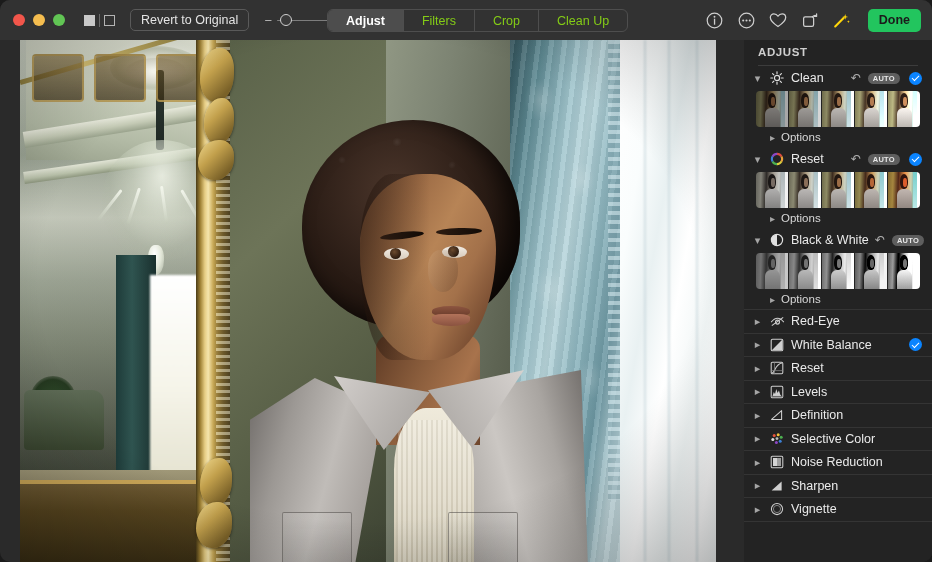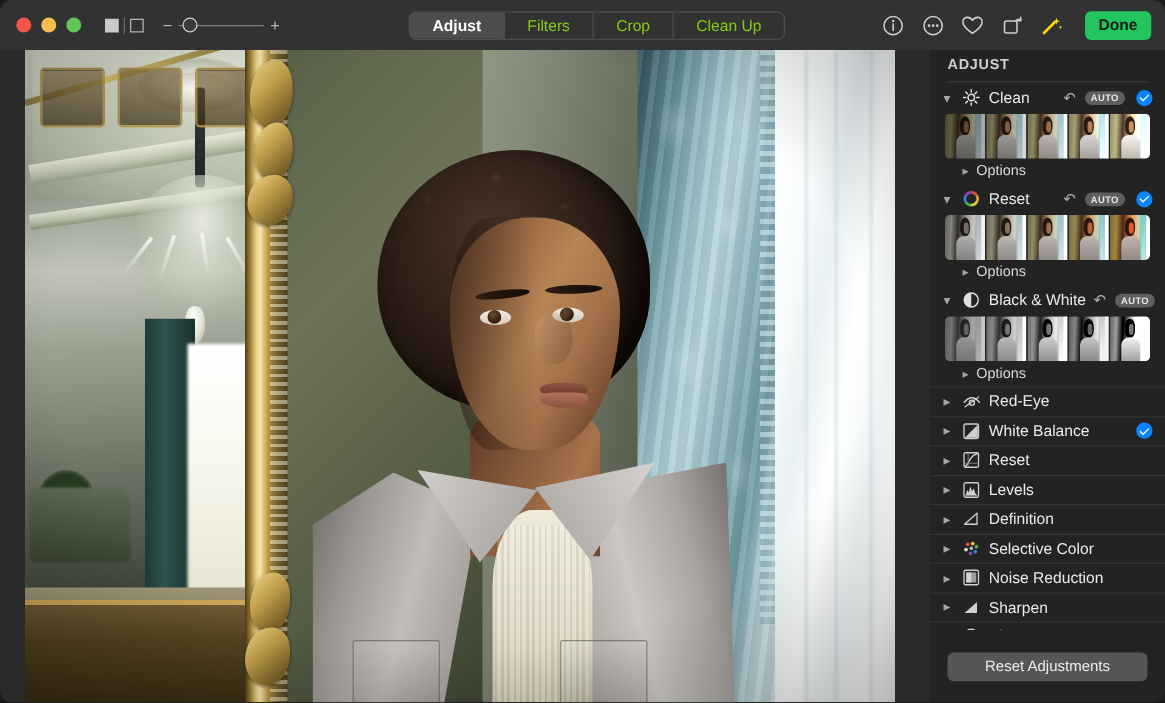--- a/index.html
+++ b/index.html
@@ -621,20 +621,23 @@
       <div class="tl yellow"></div>
       <div class="tl green"></div>
     </div>
 
     <div class="viewtoggle">
       <div class="vt-box vt-filled"></div>
       <div class="vt-sep"></div>
       <div class="vt-box vt-outline"></div>
     </div>
 
+    <div class="revert-btn">
+      <span>Revert to Original</span>
+    </div>
 
     <div class="zoomslider">
       <span class="zs-minus">−</span>
       <div class="zs-track">
         <div class="zs-line"></div>
         <div class="zs-knob"></div>
       </div>
       <span class="zs-plus">+</span>
     </div>
 
@@ -1093,18 +1096,15 @@
             <circle cx="7" cy="7" r="5.6" fill="none" stroke="#cfcfcf" stroke-width="1.05"></circle>
             <circle cx="7" cy="7" r="3.6" fill="none" stroke="#8a8a8a" stroke-width="0.9"></circle>
           </svg>
         </span>
         <span class="grp-label">Vignette</span>
       </div>
 
       <div class="item-row" style="height:1px;padding:0;"></div>
     </div>
 
-    <div class="sb-footer">
-      <button class="reset-adj-btn">Reset Adjustments</button>
-    </div>
   </div>
 
 </div>
 
 </body></html>

